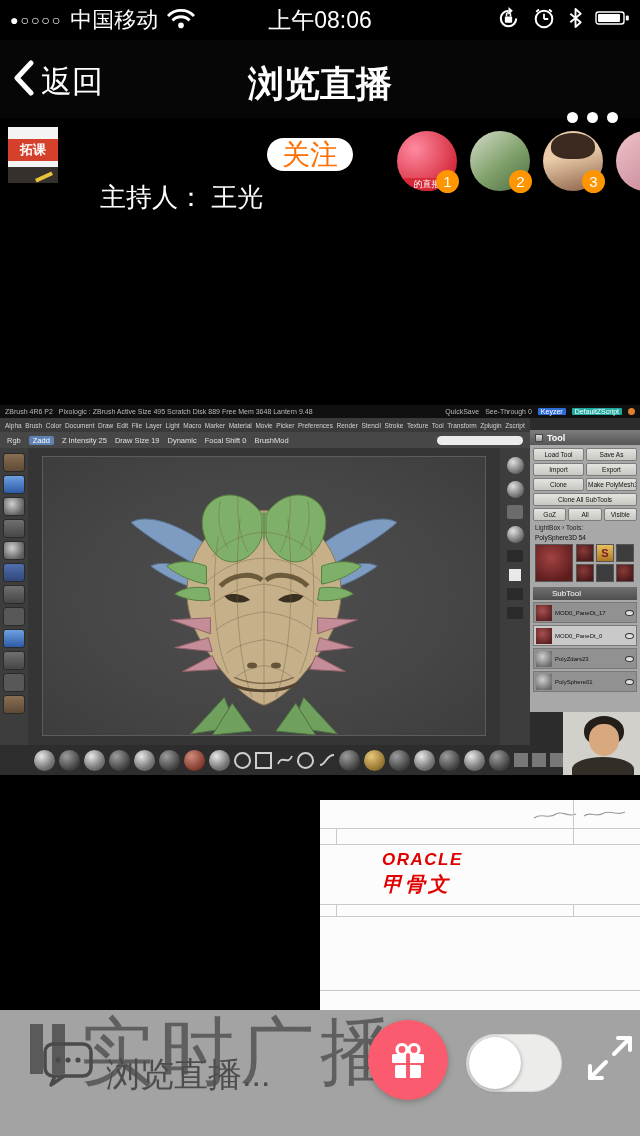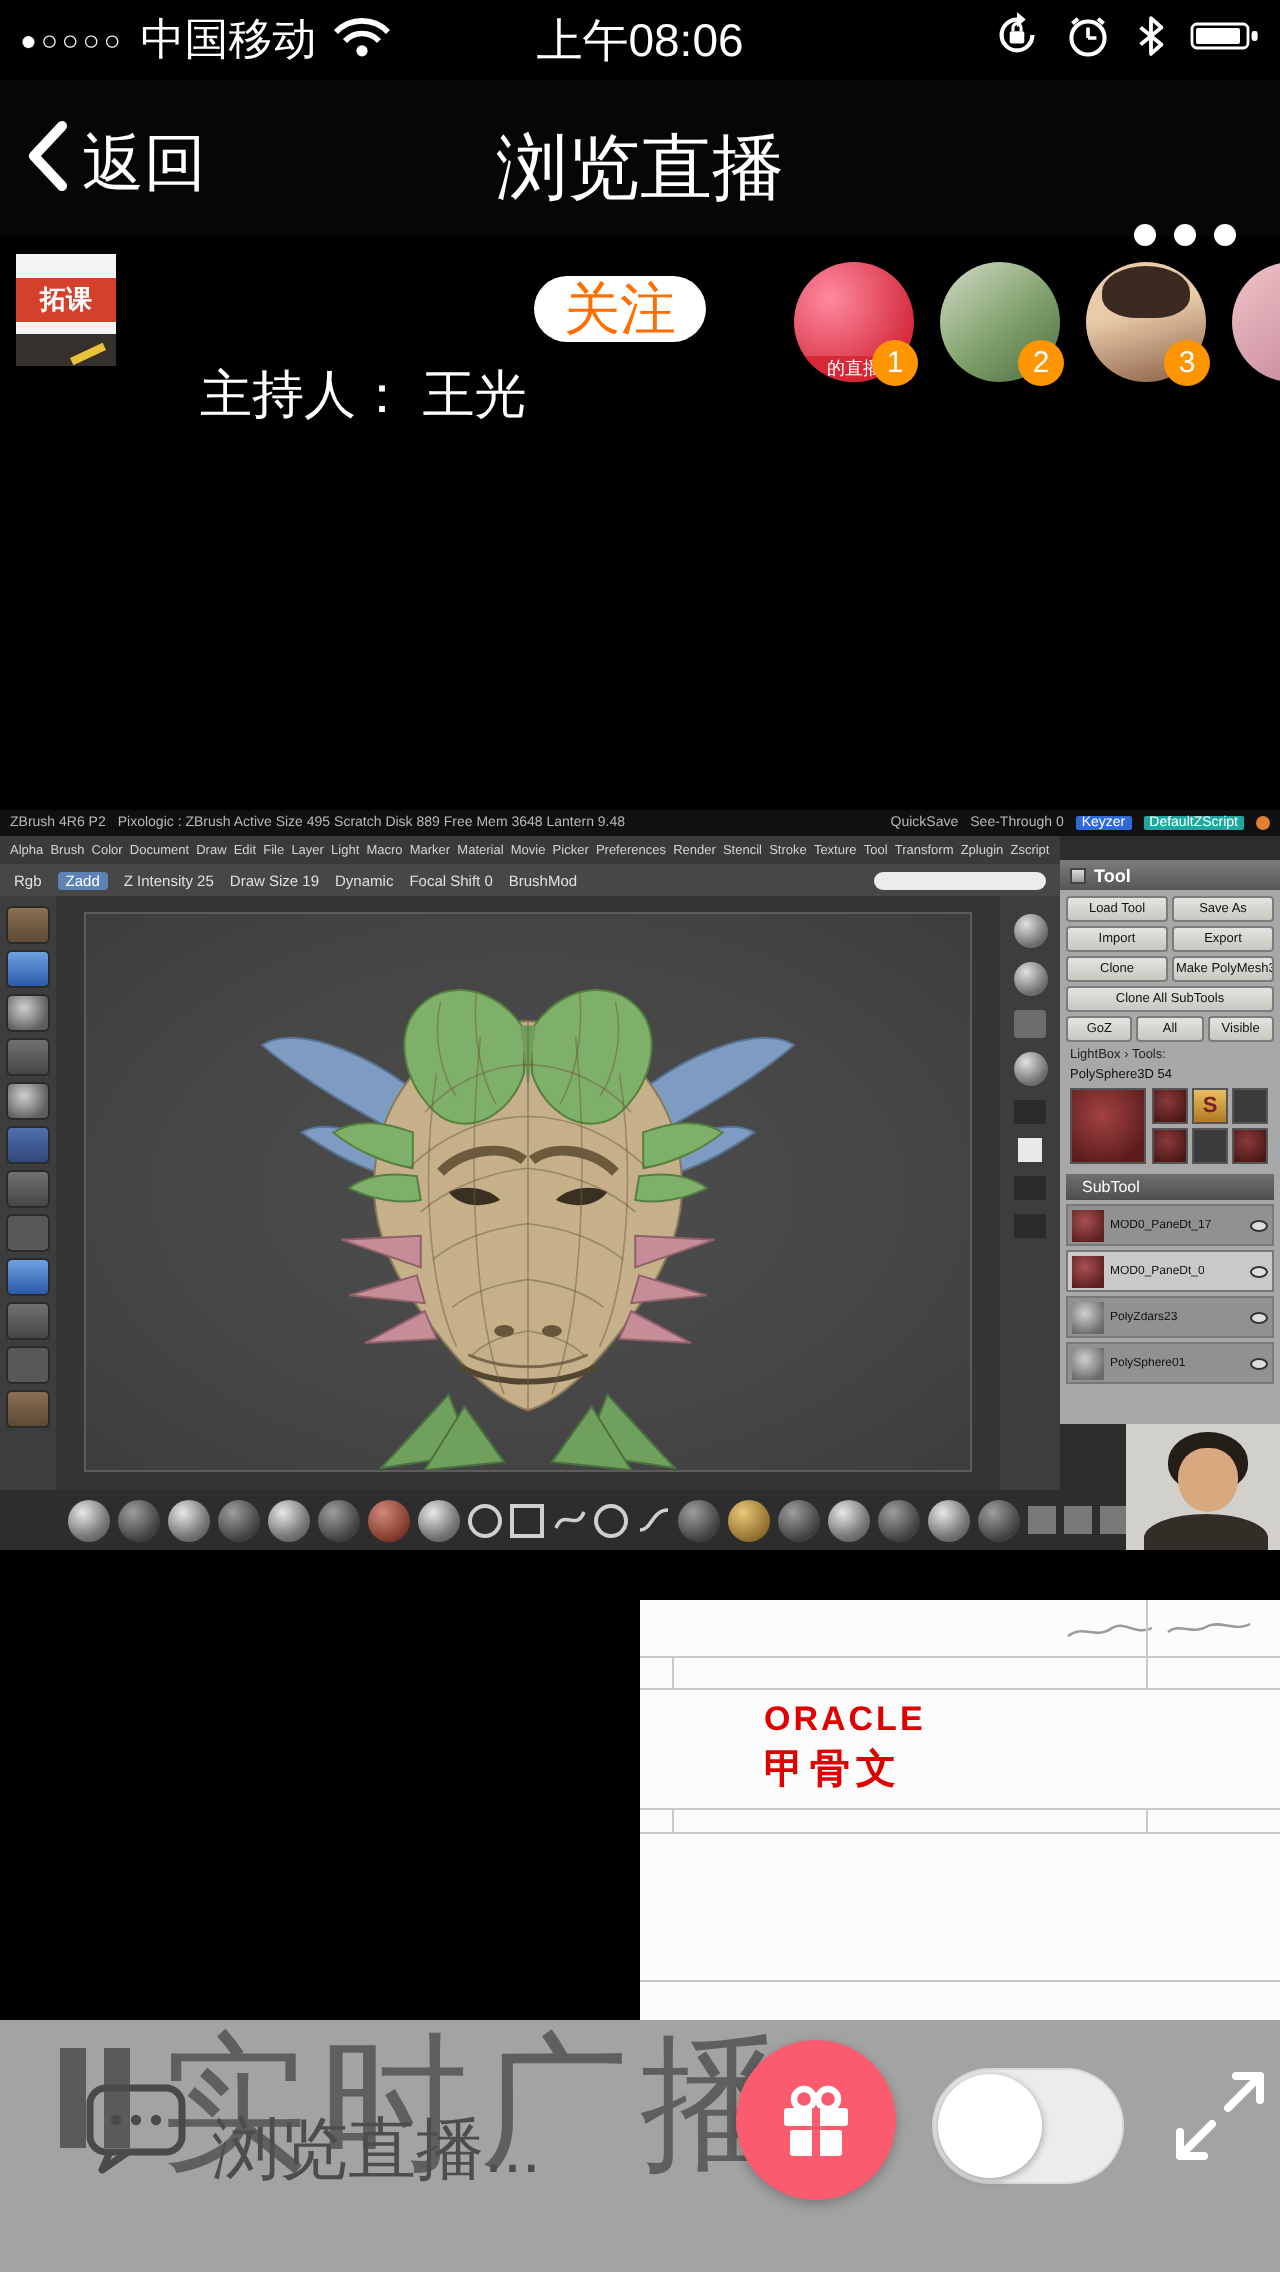--- a/index.html
+++ b/index.html
@@ -11,21 +11,21 @@
   .statusbar { position:absolute; top:0; left:0; width:640px; height:40px; color:#fff; display:flex; align-items:center; padding:0 10px; }
   .sb-time { position:absolute; left:0; width:100%; text-align:center; font-size:23px; z-index:1; }
   .sb-left { display:flex; align-items:center; gap:8px; z-index:2; }
   .sb-dots { font-size:14px; letter-spacing:2px; }
   .sb-carrier { font-size:22px; }
   .sb-right { margin-left:auto; display:flex; align-items:center; gap:11px; z-index:2; background:#000; padding-left:6px; }
 
   
   .navbar { position:absolute; top:40px; left:0; width:640px; height:78px; background:#060606; }
   .nav-back { position:absolute; left:12px; top:20px; display:flex; align-items:center; gap:7px; color:#fff; font-size:31px; }
-  .nav-title { position:absolute; left:0; width:100%; top:20px; text-align:center; color:#fff; font-size:36px; font-weight:normal; }
+  .nav-title { position:absolute; left:0; width:100%; top:20px; text-align:center; color:#fff; font-size:36px; font-weight:bold; }
   .nav-more { position:absolute; right:22px; top:72px; display:flex; gap:9px; }
   .nav-more i { width:11px; height:11px; border-radius:50%; background:#fff; display:block; }
 
   
   .si-logo { position:absolute; left:8px; top:127px; width:50px; height:56px; background:#f4f4f4; overflow:hidden; }
   .si-logo .band { position:absolute; top:12px; left:0; right:0; height:22px; background:#d5402c; color:#fff; font-size:13px; font-weight:bold; text-align:center; line-height:22px; }
   .si-logo .foot { position:absolute; bottom:0; left:0; right:0; height:16px; background:#35302b; }
   .si-logo .pen  { position:absolute; bottom:4px; right:5px; width:18px; height:4px; background:#e8c33a; transform:rotate(-25deg); }
   .si-live { position:absolute; left:100px; top:126px; color:#fff; font-size:28px; }
   .si-host { position:absolute; left:100px; top:180px; color:#fff; font-size:26px; }
@@ -77,21 +77,21 @@
   .zp-row { display:flex; gap:2px; }
   .zp-btn { flex:1; background:linear-gradient(#e4e4e0,#c8c8c2); border:1px solid #7c7c7c; border-radius:2px; color:#111; font-size:6.5px; text-align:center; padding:2px 1px; white-space:nowrap; overflow:hidden; }
   .zp-label { font-size:6.5px; color:#222; padding:1px 2px; white-space:nowrap; }
   .zp-toolname { font-size:6.5px; color:#101010; padding:0 2px; white-space:nowrap; }
   .zp-thumbs { display:flex; gap:3px; padding:1px 2px; }
   .zp-bigthumb { width:38px; height:38px; background:radial-gradient(circle at 42% 35%, #a24242, #5d1d1d 78%); border:1px solid #555; flex:0 0 auto; }
   .zp-minis { display:grid; grid-template-columns:repeat(3,18px); gap:2px; }
   .zp-mini { width:18px; height:18px; border:1px solid #555; background:radial-gradient(circle at 40% 35%, #8a3a3a, #4c1818 80%); }
   .zp-mini.dk { background:#3c3c3c; }
   .zp-mini.s { background:linear-gradient(#e8c060,#b07820); display:flex; align-items:center; justify-content:center; color:#7a2020; font-weight:bold; font-size:11px; }
-  .zp-subhead { height:13px; background:linear-gradient(#6f6f6f,#4f4f4f); color:#fff; font-size:8px; display:flex; align-items:center; padding:0 8px; margin-top:2px; }
+  .zp-subhead { height:13px; background:linear-gradient(#6f6f6f,#4f4f4f); color:#fff; font-size:8px; display:flex; align-items:center; padding:0 19px; margin-top:2px; }
   .zp-strow { height:21px; background:#919191; border:1px solid #787878; display:flex; align-items:center; gap:3px; padding:0 2px; }
   .zp-strow.sel { background:#c9c9c9; }
   .st-thumb { width:16px; height:16px; background:radial-gradient(circle at 40% 35%, #a95050, #5d2020 78%); flex:0 0 auto; }
   .st-thumb.gray { background:radial-gradient(circle at 40% 35%, #cfcfcf, #6a6a6a 78%); }
   .st-label { font-size:6px; color:#111; white-space:nowrap; overflow:hidden; }
   .st-eye { margin-left:auto; width:9px; height:6px; border:1px solid #333; border-radius:50%; background:#ddd; flex:0 0 auto; }
 
   
   .zb-thumbs { position:absolute; top:340px; left:0; width:640px; height:30px; background:#2d2d2d; display:flex; align-items:center; gap:4px; padding-left:34px; }
   .mt { width:21px; height:21px; border-radius:50%; background:radial-gradient(circle at 35% 30%, #e8e8e8, #787878 60%, #454545); flex:0 0 auto; }
@@ -103,21 +103,21 @@
   .bi.none { border:none; display:flex; align-items:center; justify-content:center; }
   .sqend { width:14px; height:14px; background:#787878; flex:0 0 auto; }
 
   
   .zb-webcam { position:absolute; top:307px; right:0; width:77px; height:63px; background:#d2d0cb; overflow:hidden; z-index:5; }
   .wc-hair { position:absolute; left:21px; top:4px; width:40px; height:30px; background:#241e19; border-radius:50% 50% 45% 45%; }
   .wc-face { position:absolute; left:26px; top:12px; width:30px; height:32px; background:#d8a87f; border-radius:46% 46% 50% 50%; }
   .wc-body { position:absolute; left:9px; bottom:-6px; width:62px; height:24px; background:#332d27; border-radius:50% 50% 0 0; }
 
   
-  .docpanel { position:absolute; left:320px; top:800px; width:320px; height:212px; background:#fcfcfc; }
+  .docpanel { position:absolute; left:320px; top:800px; width:320px; height:212px; background:#fcfcfc;font-style:italic; }
   .dp-h { position:absolute; left:0; right:0; height:1px; background:#c9c9c9; }
   .dp-v { position:absolute; width:1px; background:#c9c9c9; }
   .dp-logo { position:absolute; left:62px; top:50px; }
   .dp-oracle { color:#e10000; font-weight:bold; font-size:17px; letter-spacing:1.5px; }
   .dp-cn { color:#e10000; font-weight:bold; font-size:20px; letter-spacing:3px; margin-top:1px; }
 
   
   .bottombar { position:absolute; left:0; top:1010px; width:640px; height:126px; background:#a3a3a3; overflow:hidden; }
   .bb-pause { position:absolute; left:30px; top:14px; display:flex; gap:9px; }
   .bb-pause i { width:13px; height:50px; background:#5a5a5a; display:block; }

